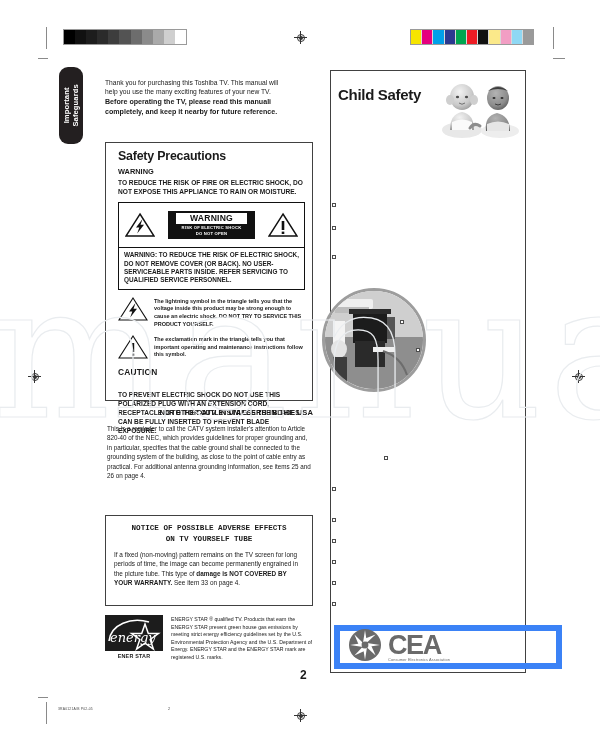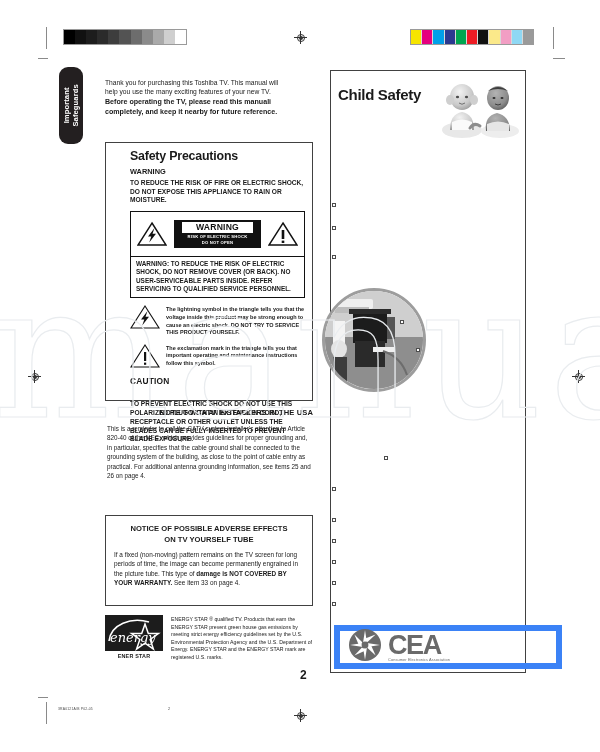--- a/index.html
+++ b/index.html
@@ -55,21 +55,21 @@
   }
 
   
   .left-col{position:absolute;left:105px;top:78px;width:208px;}
   .dear{font-size:11.5px;font-weight:bold;letter-spacing:-0.1px;margin:0 0 6px 0;}
   .intro{font-size:6.7px;line-height:9.4px;margin:0;}
   .intro .b{font-weight:bold;font-size:7.1px;}
 
   .panel{border:1.2px solid #414141;box-sizing:border-box;}
 
-  .sp-box{position:absolute;left:105px;top:142px;width:208px;height:259px;padding:6px 7px 0 24px;box-sizing:border-box;}
+  .sp-box{position:absolute;left:105px;top:142px;width:208px;height:259px;padding:6px 7px 0 12px;box-sizing:border-box;}
   .sp-title{font-size:12.4px;font-weight:bold;letter-spacing:-0.2px;margin:0 0 4px 0;}
   .sp-warn-h{font-size:7.4px;font-weight:bold;margin:0 0 3px 0;}
   .sp-warn-b{font-size:6.6px;font-weight:bold;line-height:8.6px;margin:0 0 6px 0;}
 
   
   .wbox{border:1.6px solid #111;box-sizing:border-box;}
   .wbox-top{display:flex;align-items:center;justify-content:space-between;padding:4px 6px;height:44px;box-sizing:border-box;}
   .wlabel{background:#111;color:#fff;text-align:center;padding:2px 8px 3px;flex:0 0 auto;}
   .wlabel .t1{font-size:8.6px;font-weight:bold;background:#fff;color:#111;padding:0.5px 14px;display:block;letter-spacing:.2px;}
   .wlabel .t2{font-size:4.2px;font-weight:bold;display:block;margin-top:1.5px;letter-spacing:.2px;}
@@ -83,21 +83,21 @@
   .sym-row{display:flex;align-items:flex-start;gap:6px;margin-top:6px;}
   .sym-row .txt{font-size:5.5px;line-height:7.6px;font-weight:bold;padding-top:2px;}
 
   .caution-h{font-size:8.4px;font-weight:bold;margin:7px 0 14px 0;letter-spacing:.2px;}
   .caution-b{font-size:6.6px;font-weight:bold;line-height:8.9px;margin:0;}
 
   .catv-h{position:absolute;left:105px;top:408px;width:208px;text-align:right;font-size:7.6px;font-weight:bold;letter-spacing:.1px;}
   .catv-b{position:absolute;left:107px;top:424px;width:206px;font-size:6.3px;line-height:9.4px;}
 
   .notice-box{position:absolute;left:105px;top:515px;width:208px;height:91px;padding:7px 8px;box-sizing:border-box;}
-  .notice-h{text-align:center;font-size:7.6px;font-weight:bold;line-height:11px;margin:0 0 5px 0;}
+  .notice-h{text-align:center;font-size:7.6px;font-weight:bold;line-height:11px;margin:0 0 5px 0;font-family:Liberation Mono, monospace;}
   .notice-b{font-size:6.4px;line-height:9.3px;margin:0;}
   .notice-b .b{font-weight:bold;}
 
   .estar-row{position:absolute;left:105px;top:615px;width:212px;display:flex;gap:8px;}
   .estar-logo{flex:0 0 auto;width:58px;text-align:center;}
   .estar-mark{width:58px;height:36px;background:#1c1c1c;position:relative;}
   .estar-cap{font-size:5.4px;font-weight:bold;margin-top:2px;letter-spacing:.2px;}
   .estar-txt{font-size:5.2px;line-height:7.6px;flex:1 1 auto;padding-top:1px;}
 
   .pageno{position:absolute;left:300px;top:668px;font-size:12px;font-weight:bold;}

